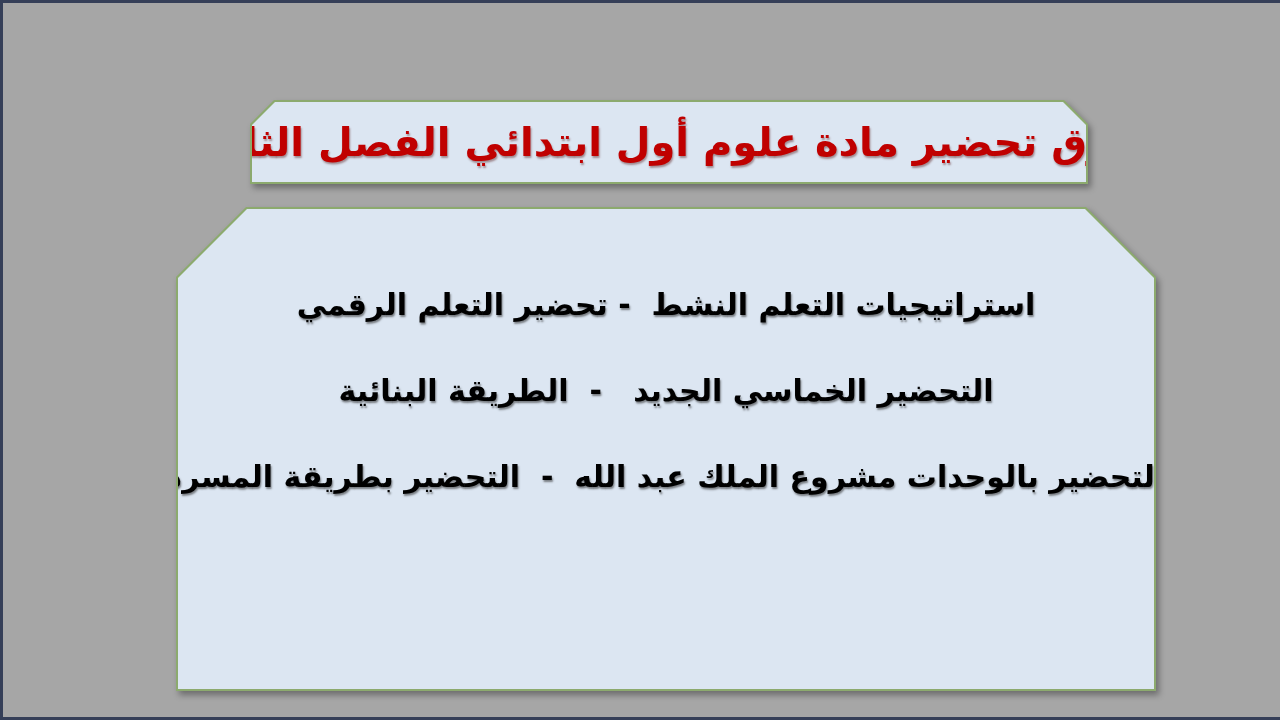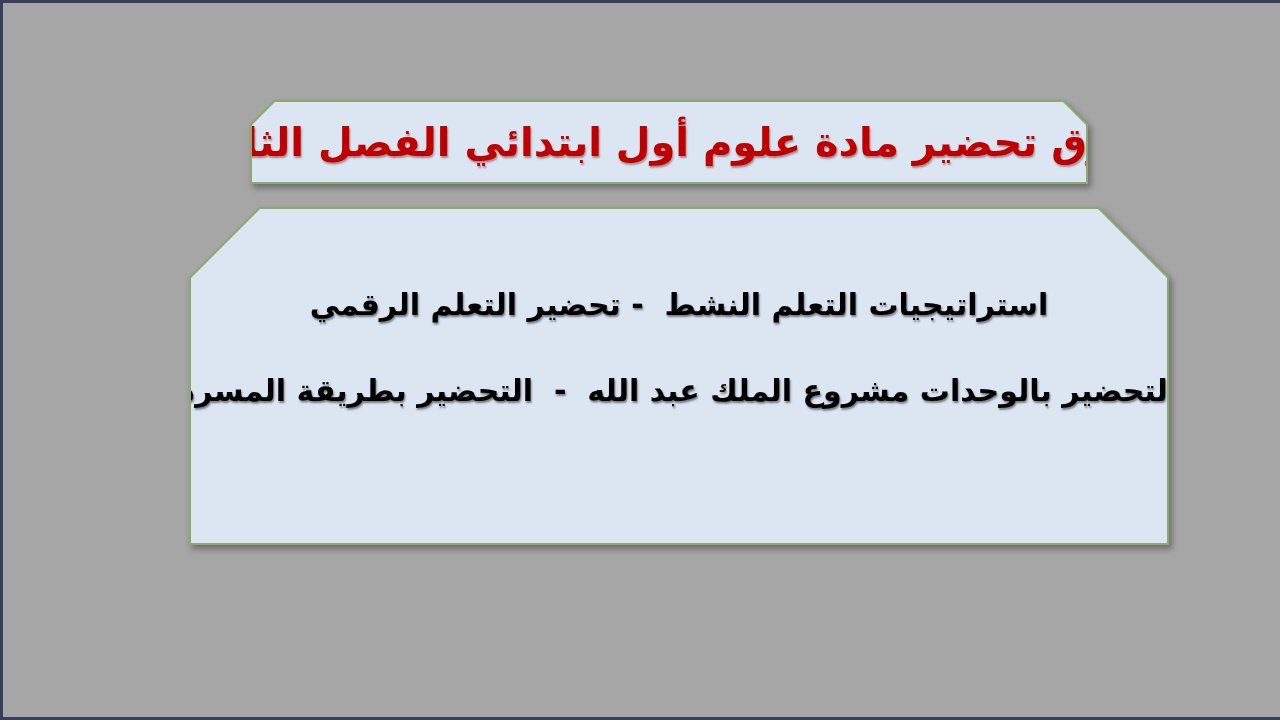--- a/index.html
+++ b/index.html
@@ -35,21 +35,21 @@
     clip-path: polygon(23px 0, calc(100% - 23px) 0, 100% 23px, 100% 100%, 0 100%, 0 23px);
     display: flex; align-items: center; justify-content: center;
   }
   .title-text {
     direction: rtl;
     color: var(--title-color, #c00000);
     font-size: 40px; font-weight: bold;
     text-shadow: 1px 2px 2px rgba(90,30,30,0.45);
     white-space: nowrap;
   }
-  .content-box { left: 173px; top: 204px; width: 980px; height: 338px; margin-left: 13px; }
+  .content-box { left: 173px; top: 204px; width: 980px; height: 484px; }
   .content-box .chamfer-outer {
     clip-path: polygon(70px 0, calc(100% - 70px) 0, 100% 70px, 100% 100%, 0 100%, 0 70px);
   }
   .content-box .chamfer-inner {
     clip-path: polygon(69px 0, calc(100% - 69px) 0, 100% 69px, 100% 100%, 0 100%, 0 69px);
     display: flex; flex-direction: column; align-items: center;
     padding-top: 78px; gap: 50px; box-sizing: border-box;
   }
   .content-line {
     direction: rtl;
@@ -71,17 +71,18 @@
     <div class="chamfer-outer"></div>
     <div class="chamfer-inner">
       <span class="title-text">طرق تحضير مادة علوم أول ابتدائي الفصل الثاني</span>
     </div>
   </div>
 
   <div class="chamfer-box content-box">
     <div class="chamfer-outer"></div>
     <div class="chamfer-inner">
       <p class="content-line">استراتيجيات التعلم النشط &nbsp;- تحضير التعلم الرقمي</p>
+      <p class="content-line">التحضير الخماسي الجديد &nbsp;&nbsp;- &nbsp;الطريقة البنائية</p>
       <p class="content-line">التحضير بالوحدات مشروع الملك عبد الله &nbsp;- &nbsp;التحضير بطريقة المسرد</p>
     </div>
   </div>
 
 </div>
 
 </body></html>

